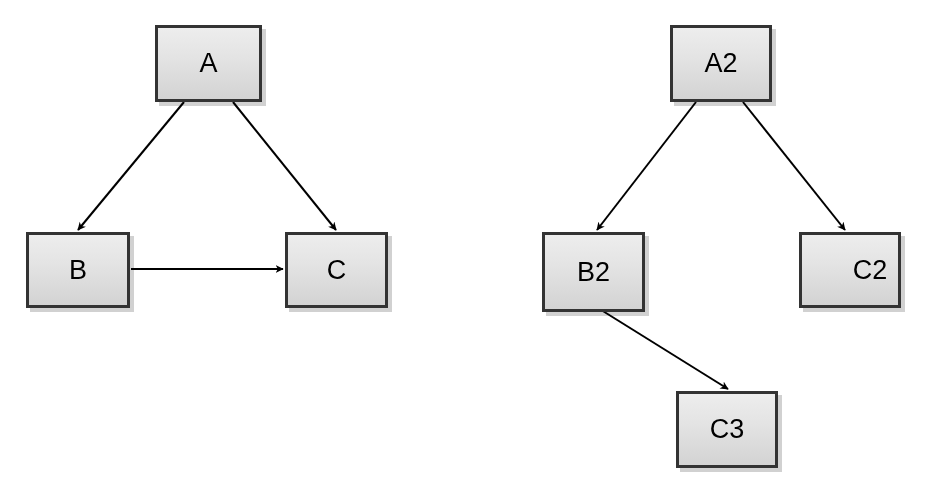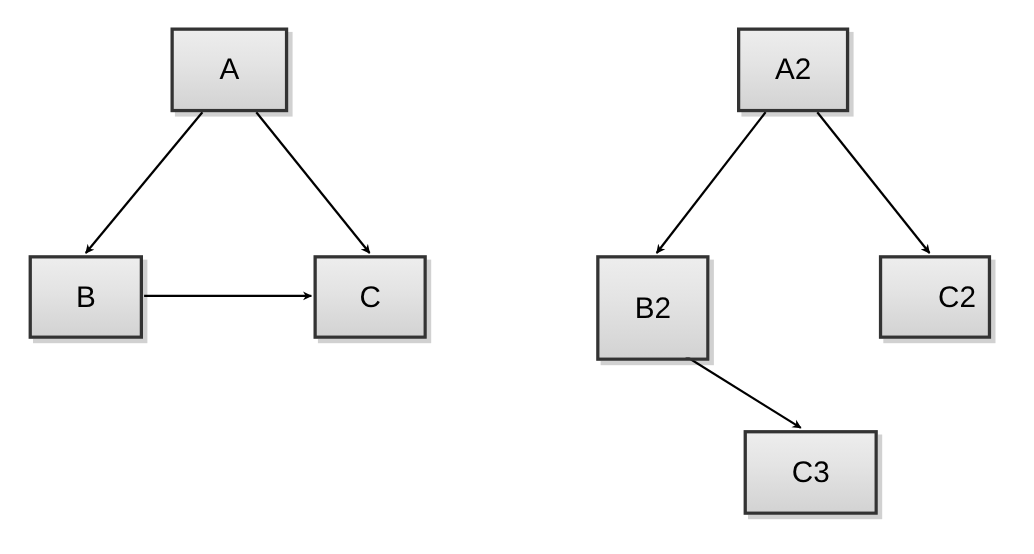--- a/index.html
+++ b/index.html
@@ -71,24 +71,24 @@
       </div>
       <div class="node" style="left: 26px; top: 232px; width: 104px; height: 76px;">
         <span class="node-label">B</span>
       </div>
       <div class="node" style="left: 285px; top: 232px; width: 103px; height: 76px;">
         <span class="node-label">C</span>
       </div>
       <div class="node" style="left: 670px; top: 25px; width: 102px; height: 77px;">
         <span class="node-label">A2</span>
       </div>
-      <div class="node" style="left: 542px; top: 232px; width: 103px; height: 96px; align-items: center;">
+      <div class="node" style="left: 542px; top: 232px; width: 103px; height: 80px; align-items: center;">
         <span class="node-label">B2</span>
       </div>
       <div class="node" style="left: 799px; top: 232px; width: 102px; height: 76px; padding-left: 40px;">
         <span class="node-label">C2</span>
       </div>
-      <div class="node" style="left: 676px; top: 391px; width: 122px; height: 77px; text-align: center;">
+      <div class="node" style="left: 676px; top: 391px; width: 102px; height: 77px; text-align: center;">
         <span class="node-label">C3</span>
       </div>
     </div>
 
 </div>
 
 </body></html>

